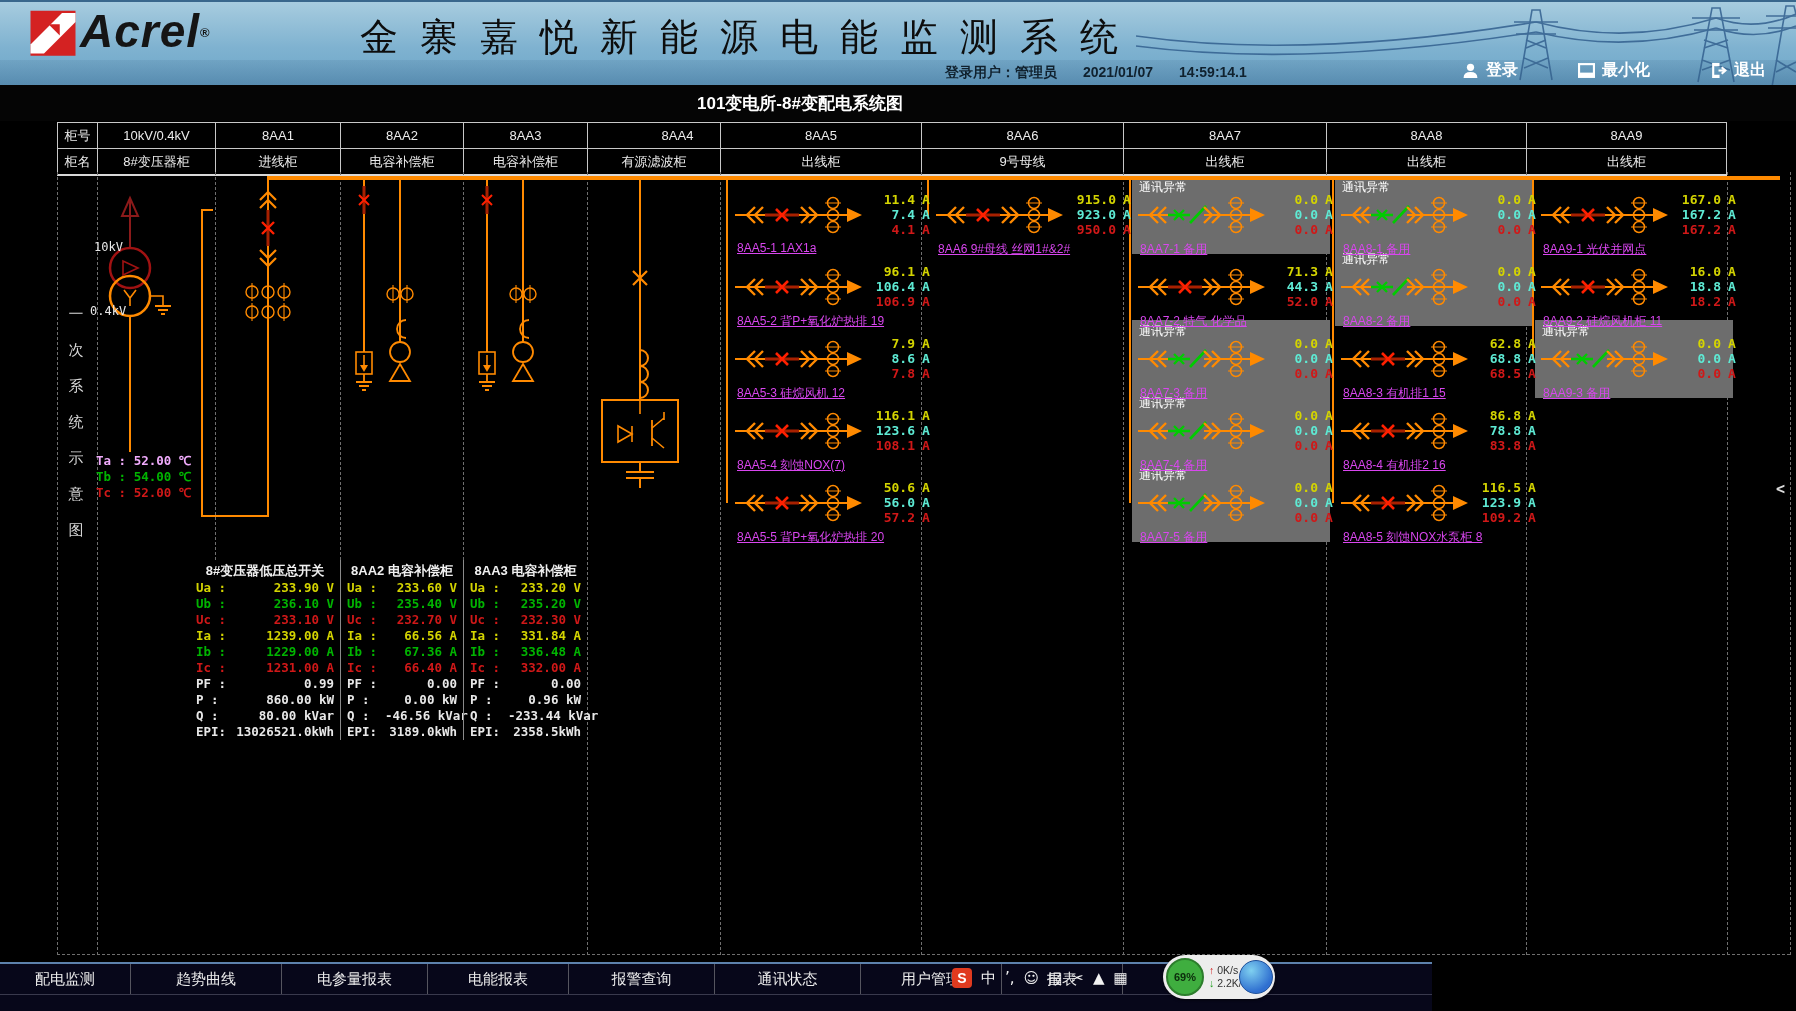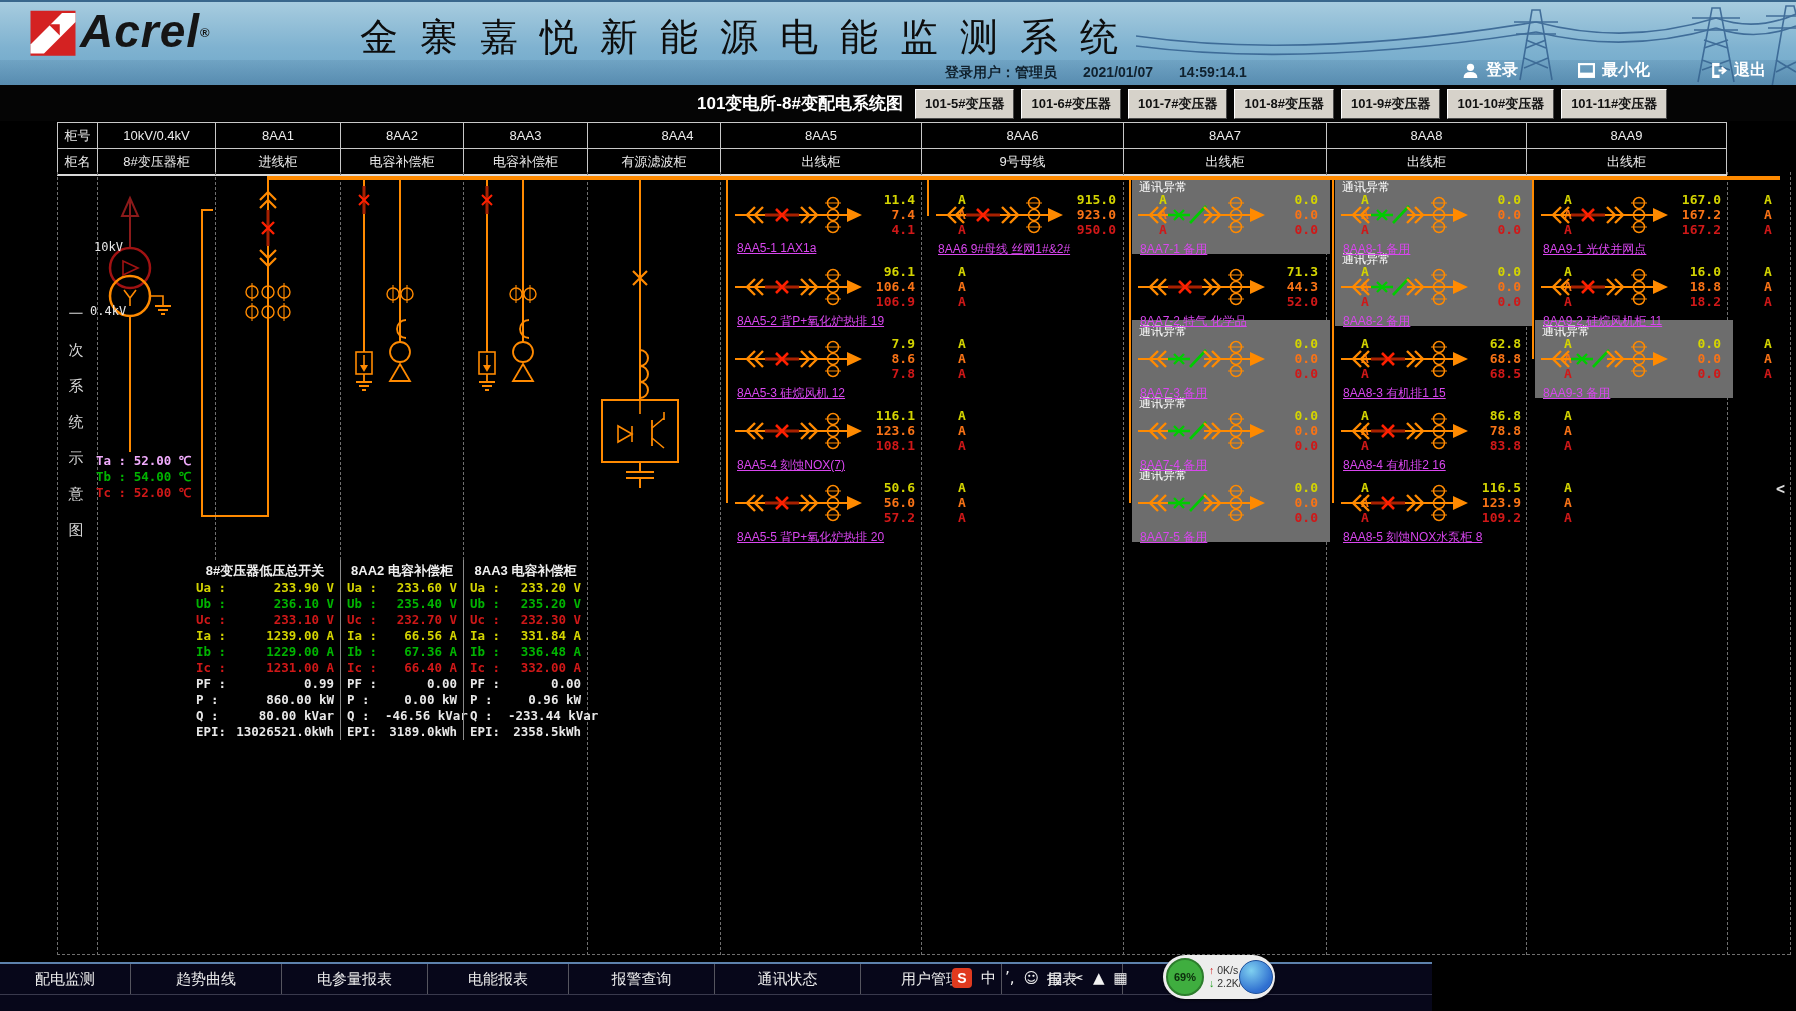--- a/index.html
+++ b/index.html
@@ -42,24 +42,24 @@
     color:#d8d8d8;font:15px "DejaVu Serif",serif;}
   .side-label div{margin-bottom:17px;}
   .circuit{position:absolute;left:0;top:0;pointer-events:none;z-index:2;}
   .kv-label{position:absolute;color:#e8e8e8;font:12px "DejaVu Sans Mono",monospace;z-index:3;}
   .scroll-hint{position:absolute;left:1776px;top:480px;color:#dcdcdc;font:bold 15px "DejaVu Sans Mono",monospace;cursor:pointer;z-index:3;}
   
   .feeder-col{position:absolute;width:210px;}
   .feeder{position:absolute;left:8px;width:210px;height:66px;}
   .fsym{position:absolute;left:0;top:0;z-index:3;}
   .readings{position:absolute;left:134px;top:-2px;z-index:3;font:bold 13px "DejaVu Sans Mono",monospace;}
-  .r{height:15px;display:flex;align-items:flex-start;gap:36px;}
+  .r{height:15px;display:flex;align-items:flex-start;}
   .v{width:46px;text-align:right;}
   .u{margin-left:7px;width:12px;}
-  .r-a{color:#d4d400;} .r-b{color:#f97316;} .r-c{color:#d01818;}
+  .r-a{color:#d4d400;} .r-b{color:#5eead4;} .r-c{color:#d01818;}
   .flabel{position:absolute;left:2px;top:47px;color:#d946ef;font:12px "Liberation Sans",sans-serif;white-space:nowrap;z-index:3;text-decoration:underline;}
   .comm-box{display:none;position:absolute;left:-6px;top:-18px;width:198px;height:78px;background:#6d6d6d;z-index:1;}
   .comm-label{position:absolute;left:7px;top:3px;color:#fff;font:12px "Liberation Sans",sans-serif;}
   .feeder.state-comm .comm-box{display:block;}
   .feeder.state-comm .sym-run{display:none;}
   .feeder:not(.state-comm) .sym-comm{display:none;}
   
   .temps{position:absolute;left:96px;top:452px;font:bold 12.5px "DejaVu Sans Mono",monospace;z-index:3;}
   .temps .trow{height:16px;white-space:nowrap;}
   .tables{position:absolute;left:190px;top:560px;display:flex;z-index:3;}
@@ -149,29 +149,20 @@
             <path d="M2,1 H9 V4 H4 V12 H9 V15 H2 Z" fill="#fff"></path>
             <path d="M8,8 H13 M11,5 L14.5,8 L11,11" stroke="#fff" stroke-width="2" fill="none"></path>
           </svg>
         <span>退出</span>
       </div>
     </div>
   </div>
 
   <div class="tabrow">
     <div class="tab-title">101变电所-8#变配电系统图</div>
-    <div class="tabs" id="tabs">
-        <div class="tab">101-5#变压器</div>
-        <div class="tab">101-6#变压器</div>
-        <div class="tab">101-7#变压器</div>
-        <div class="tab">101-8#变压器</div>
-        <div class="tab">101-9#变压器</div>
-        <div class="tab">101-10#变压器</div>
-        <div class="tab">101-11#变压器</div>
-      </div>
   </div>
 
   <div class="diagram-bg"></div>
   <div class="grid-head" id="grid-head">
       <div class="ghrow">
         <div class="ghcell" style="width: 40px;">柜号</div>
         <div class="ghcell" style="width: 118px;">10kV/0.4kV</div>
         <div class="ghcell" style="width: 125px;">8AA1</div>
         <div class="ghcell" style="width: 123px;">8AA2</div>
         <div class="ghcell" style="width: 124px;">8AA3</div>

